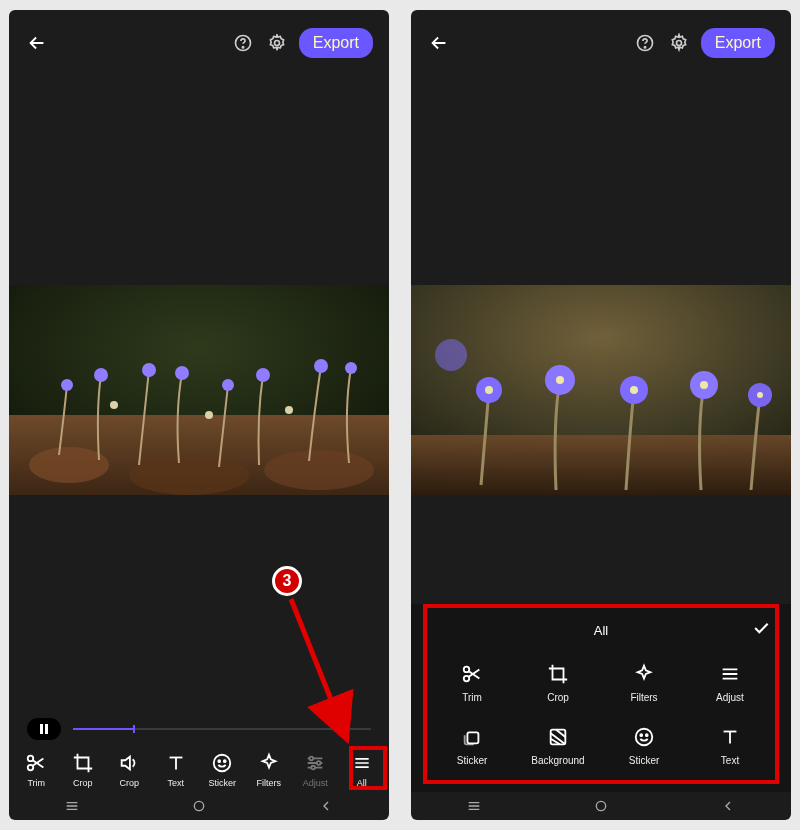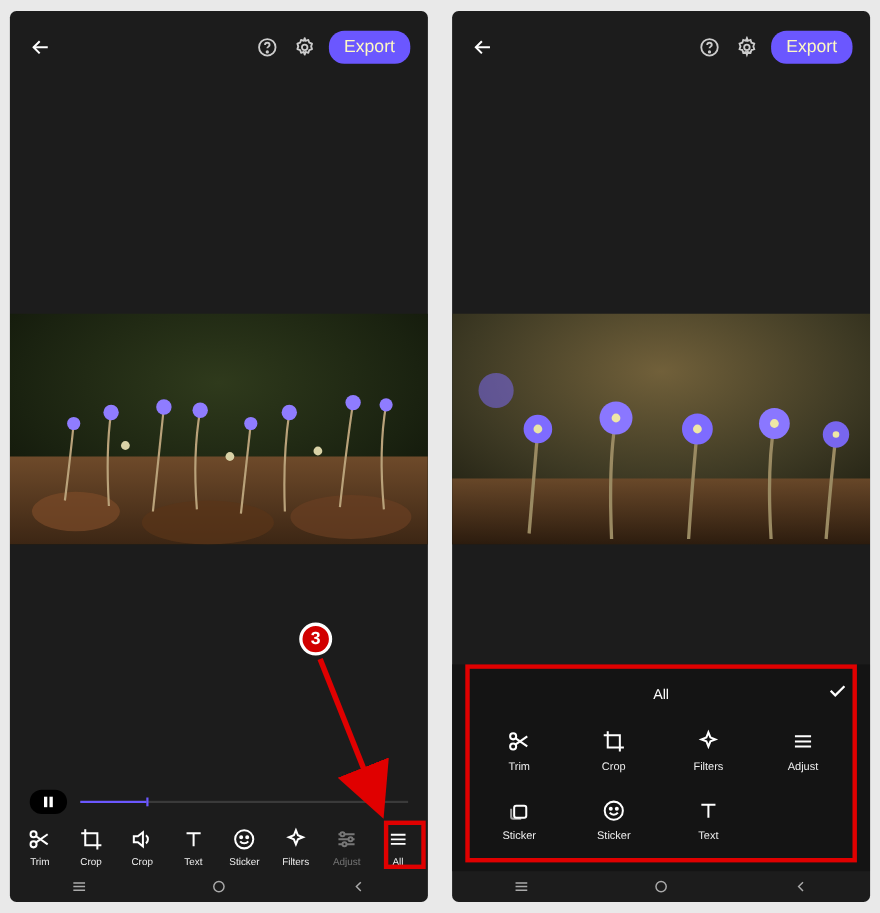--- a/index.html
+++ b/index.html
@@ -427,20 +427,29 @@
             <svg width="22" height="22" viewBox="0 0 24 24" fill="none" stroke="#fff" stroke-width="2">
               <rect x="7" y="7" width="12" height="12" rx="2"></rect>
               <path d="M4 10v8a2 2 0 002 2h8" opacity=".6"></path>
             </svg>
           </div>
         <span>Sticker</span>
       </div>
       <div class="panel-item">
         <div class="ic">
             <svg width="22" height="22" viewBox="0 0 24 24" fill="none" stroke="#fff" stroke-width="2">
+              <rect x="4" y="4" width="16" height="16" rx="2"></rect>
+              <path d="M4 8l16 12M4 14l10 6M10 4l10 8"></path>
+            </svg>
+          </div>
+        <span>Background</span>
+      </div>
+      <div class="panel-item">
+        <div class="ic">
+            <svg width="22" height="22" viewBox="0 0 24 24" fill="none" stroke="#fff" stroke-width="2">
               <circle cx="12" cy="12" r="9"></circle>
               <path d="M8 14s1.5 2 4 2 4-2 4-2"></path>
               <circle cx="9" cy="10" r="1" fill="#fff"></circle>
               <circle cx="15" cy="10" r="1" fill="#fff"></circle>
             </svg>
           </div>
         <span>Sticker</span>
       </div>
       <div class="panel-item">
         <div class="ic">

